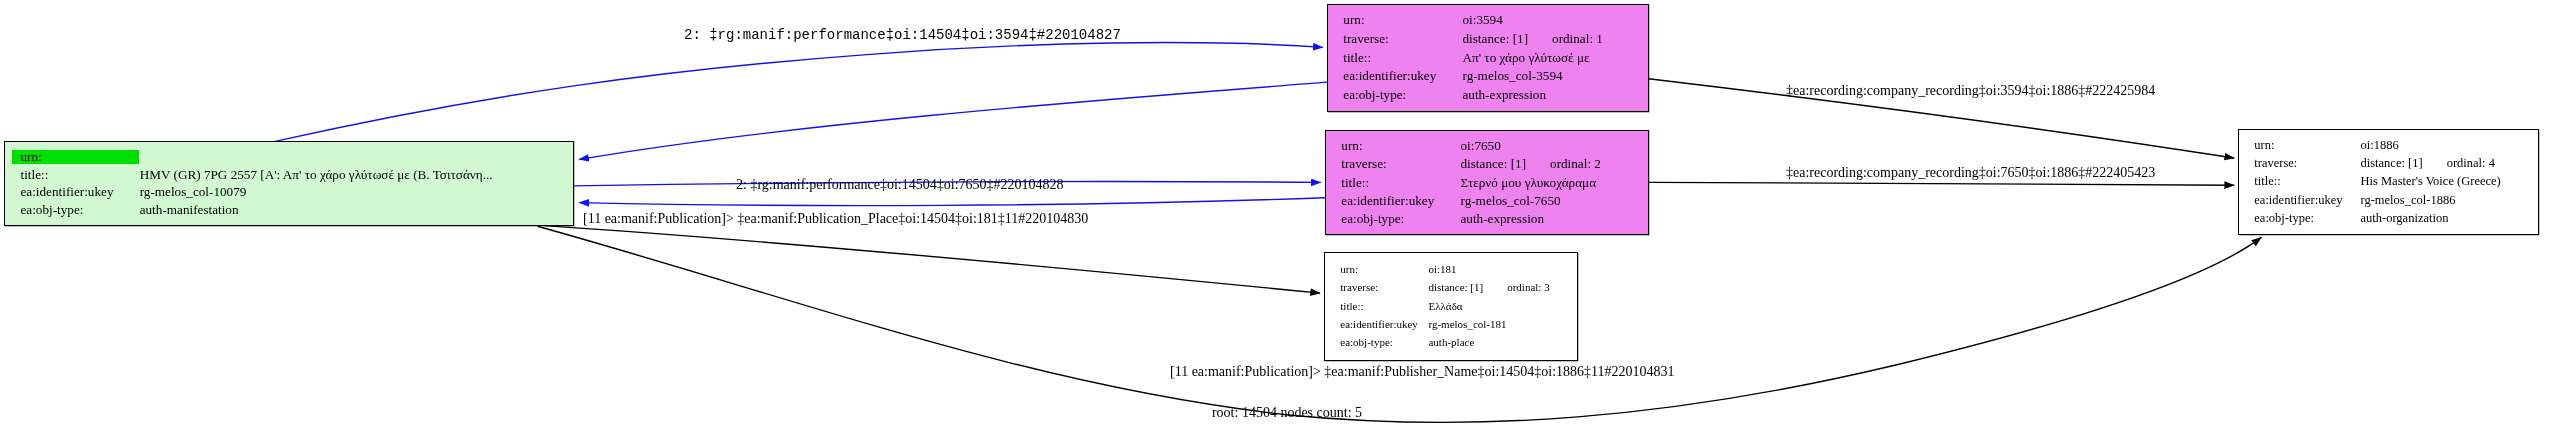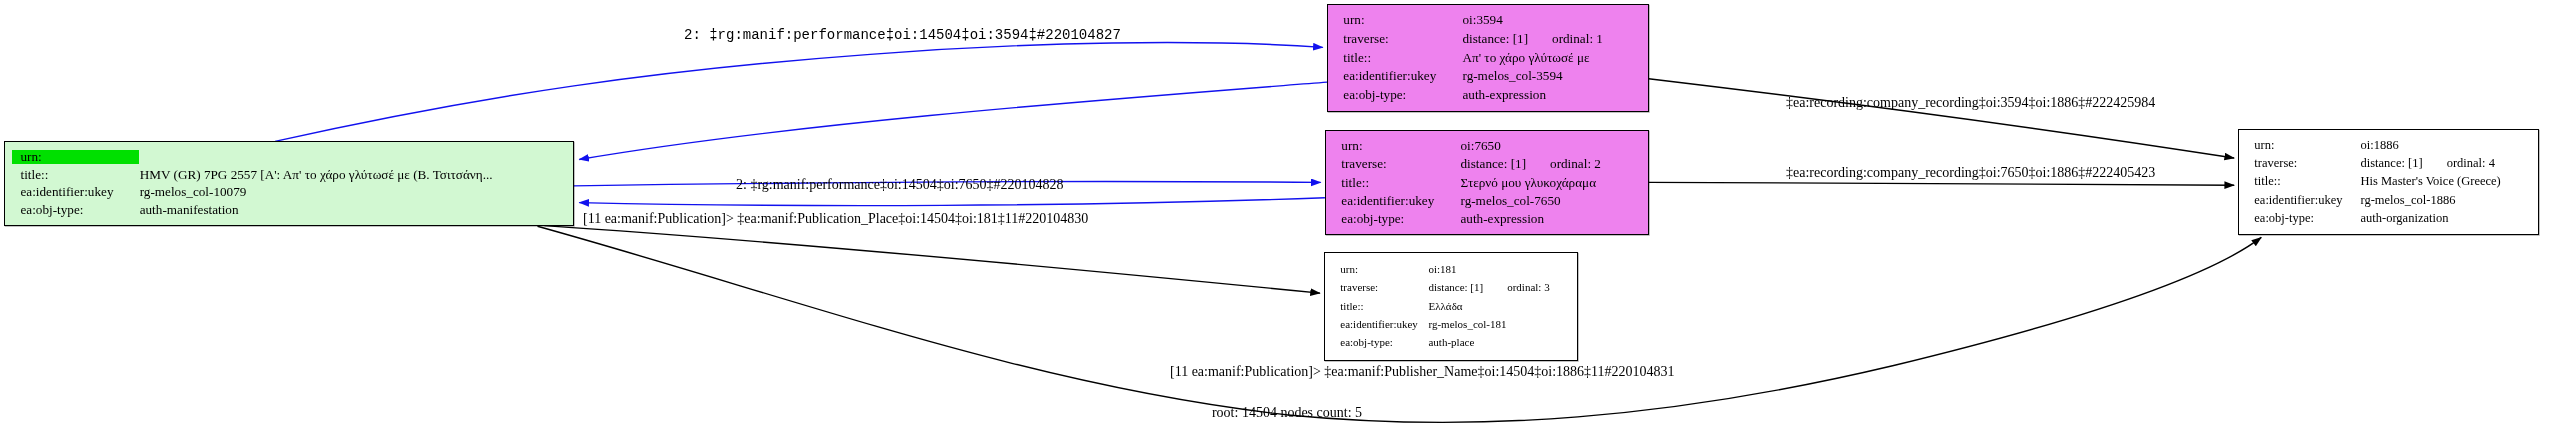--- a/index.html
+++ b/index.html
@@ -175,20 +175,20 @@
     </div>
     <div class="row">
       <span class="k">ea:obj-type:</span>
       <span class="v">auth-organization</span>
     </div>
   </div>
 
   <div class="elabel" style="left:684px;top:28px;font-family:Liberation Mono, monospace;">2: ‡rg:manif:performance‡oi:14504‡oi:3594‡#220104827</div>
   <div class="elabel" style="left:736px;top:178px;">2: ‡rg:manif:performance‡oi:14504‡oi:7650‡#220104828</div>
   <div class="elabel" style="left:583px;top:212px;">[11 ea:manif:Publication]&gt; ‡ea:manif:Publication_Place‡oi:14504‡oi:181‡11#220104830</div>
-  <div class="elabel" style="left:1786px;top:84px;margin-top:12px;">‡ea:recording:company_recording‡oi:3594‡oi:1886‡#222425984</div>
+  <div class="elabel" style="left:1786px;top:84px;">‡ea:recording:company_recording‡oi:3594‡oi:1886‡#222425984</div>
   <div class="elabel" style="left:1786px;top:166px;text-align:right;">‡ea:recording:company_recording‡oi:7650‡oi:1886‡#222405423</div>
   <div class="elabel" style="left:1170px;top:365px;">[11 ea:manif:Publication]&gt; ‡ea:manif:Publisher_Name‡oi:14504‡oi:1886‡11#220104831</div>
 
   <div class="glabel" style="left:1287px;top:406px;">root: 14504 nodes count: 5</div>
 
 </div>
 
 
 </body></html>

